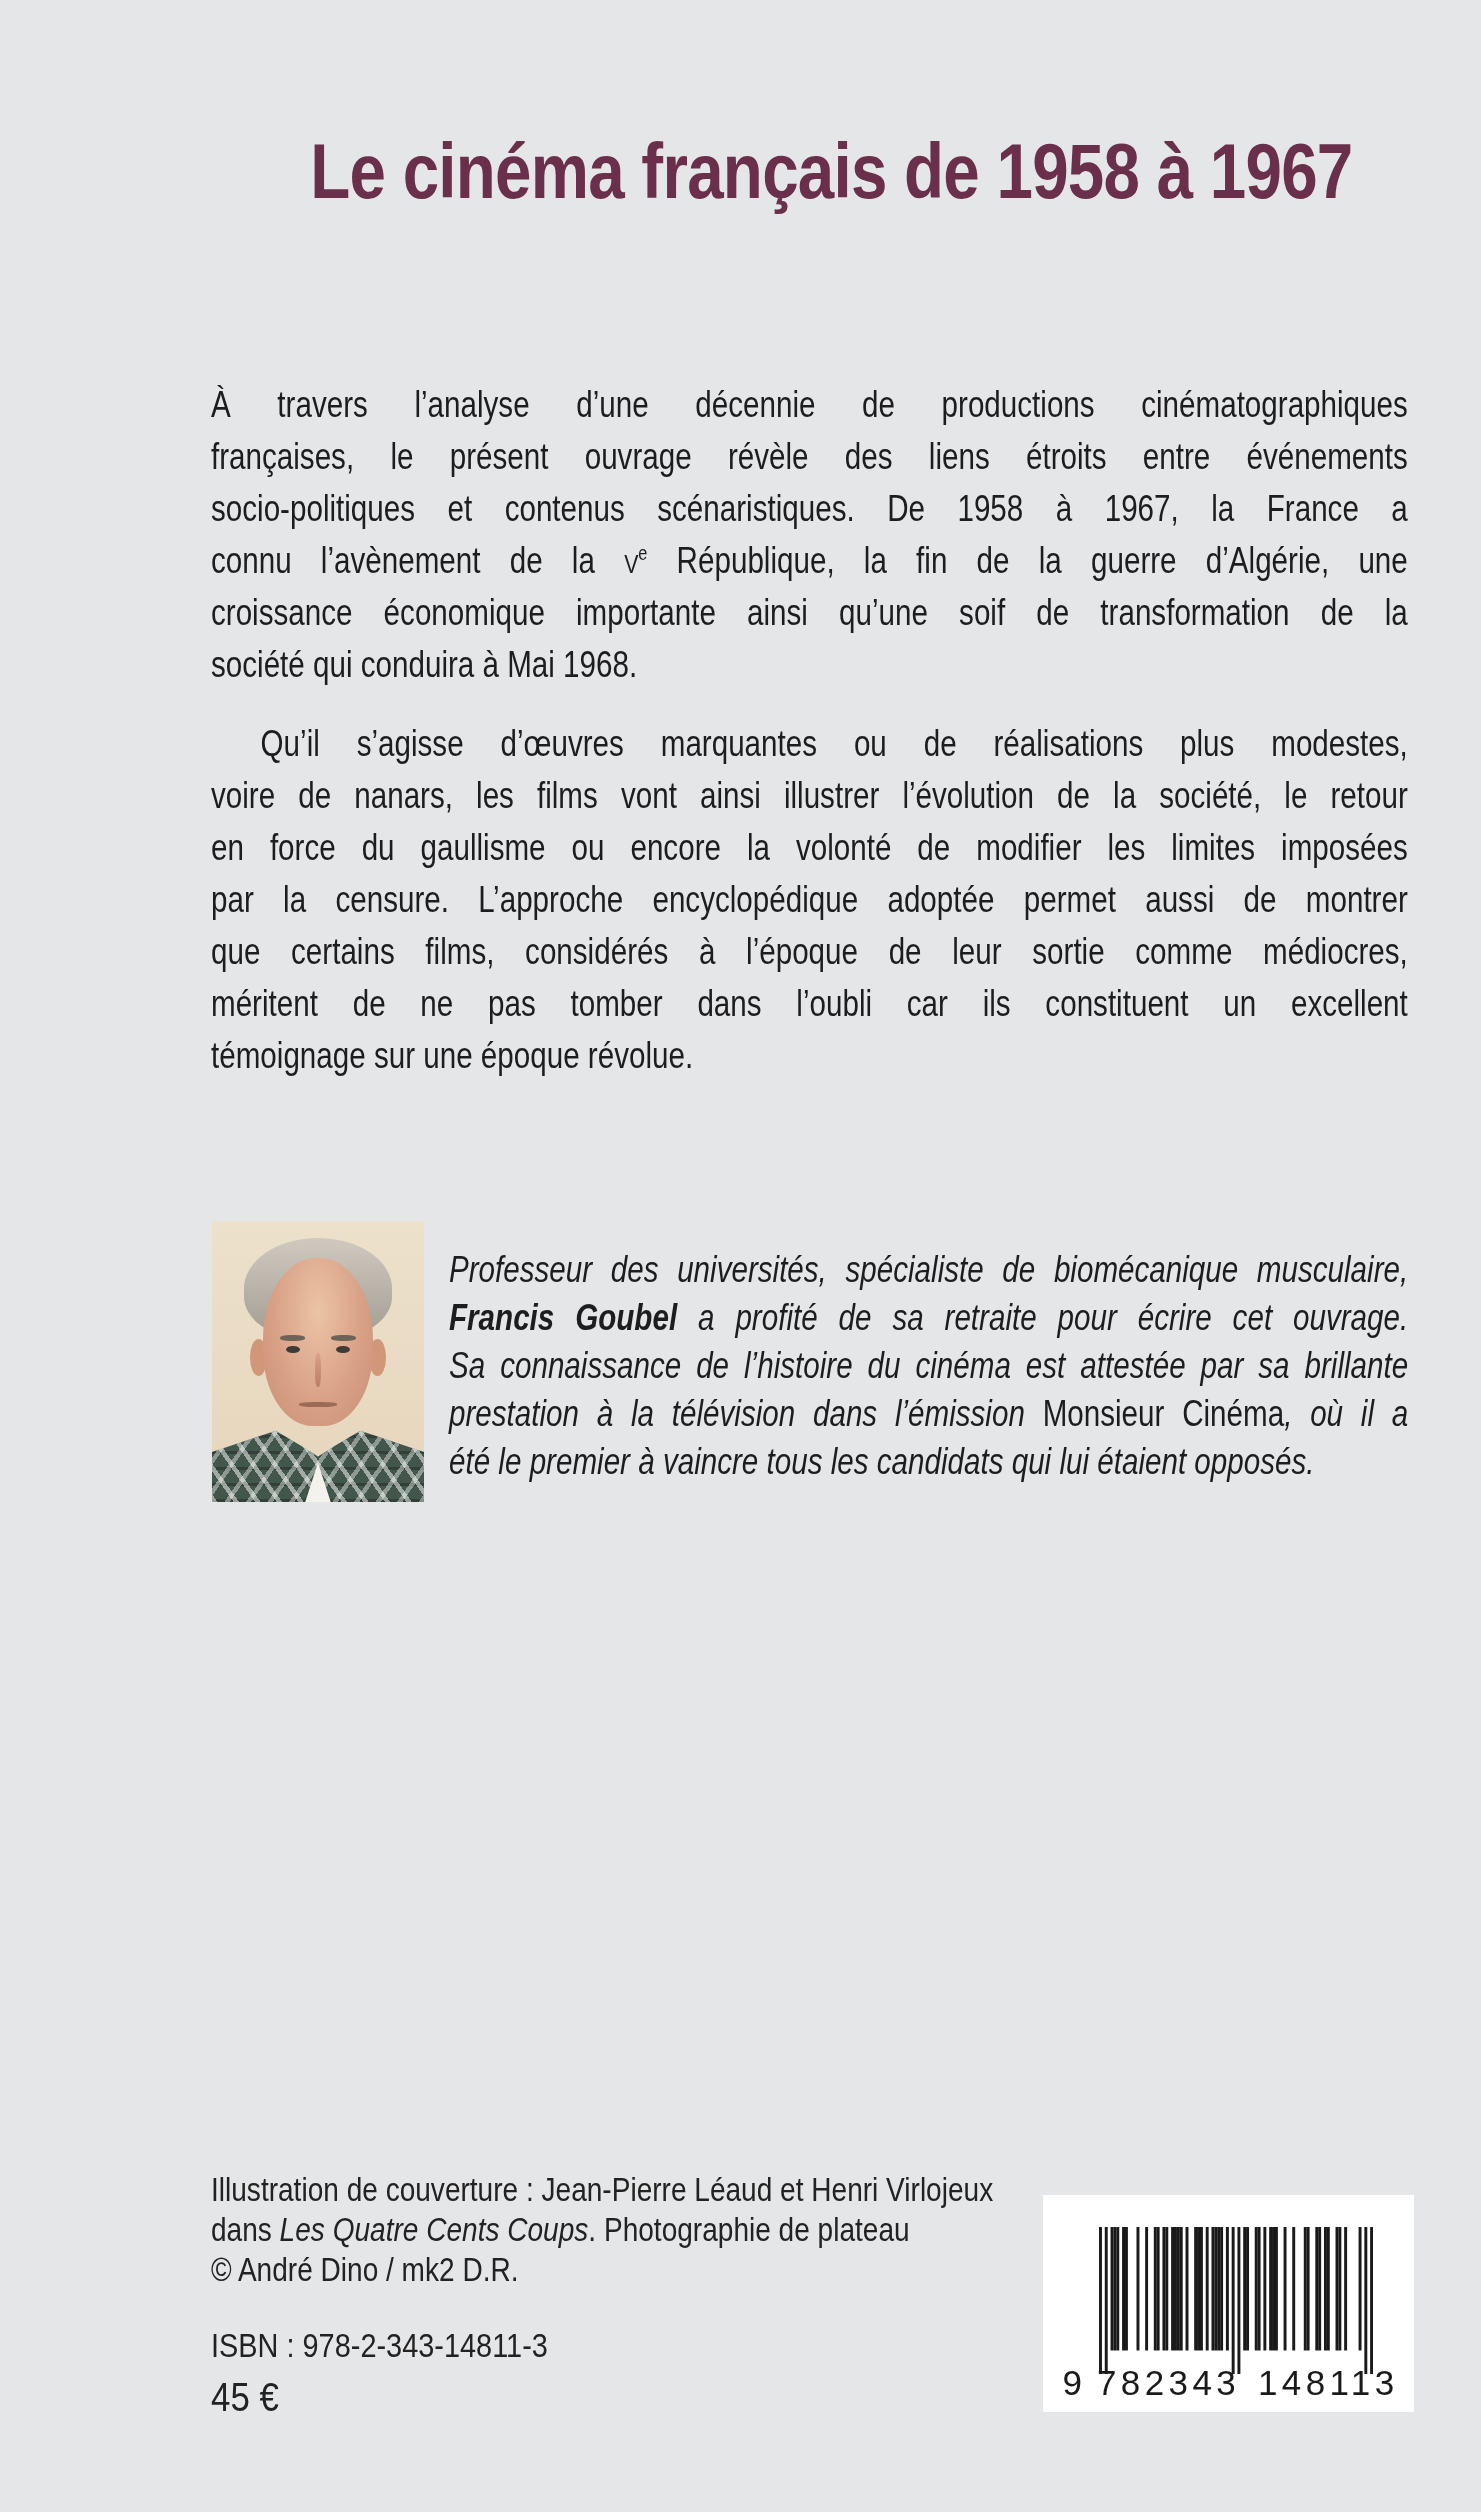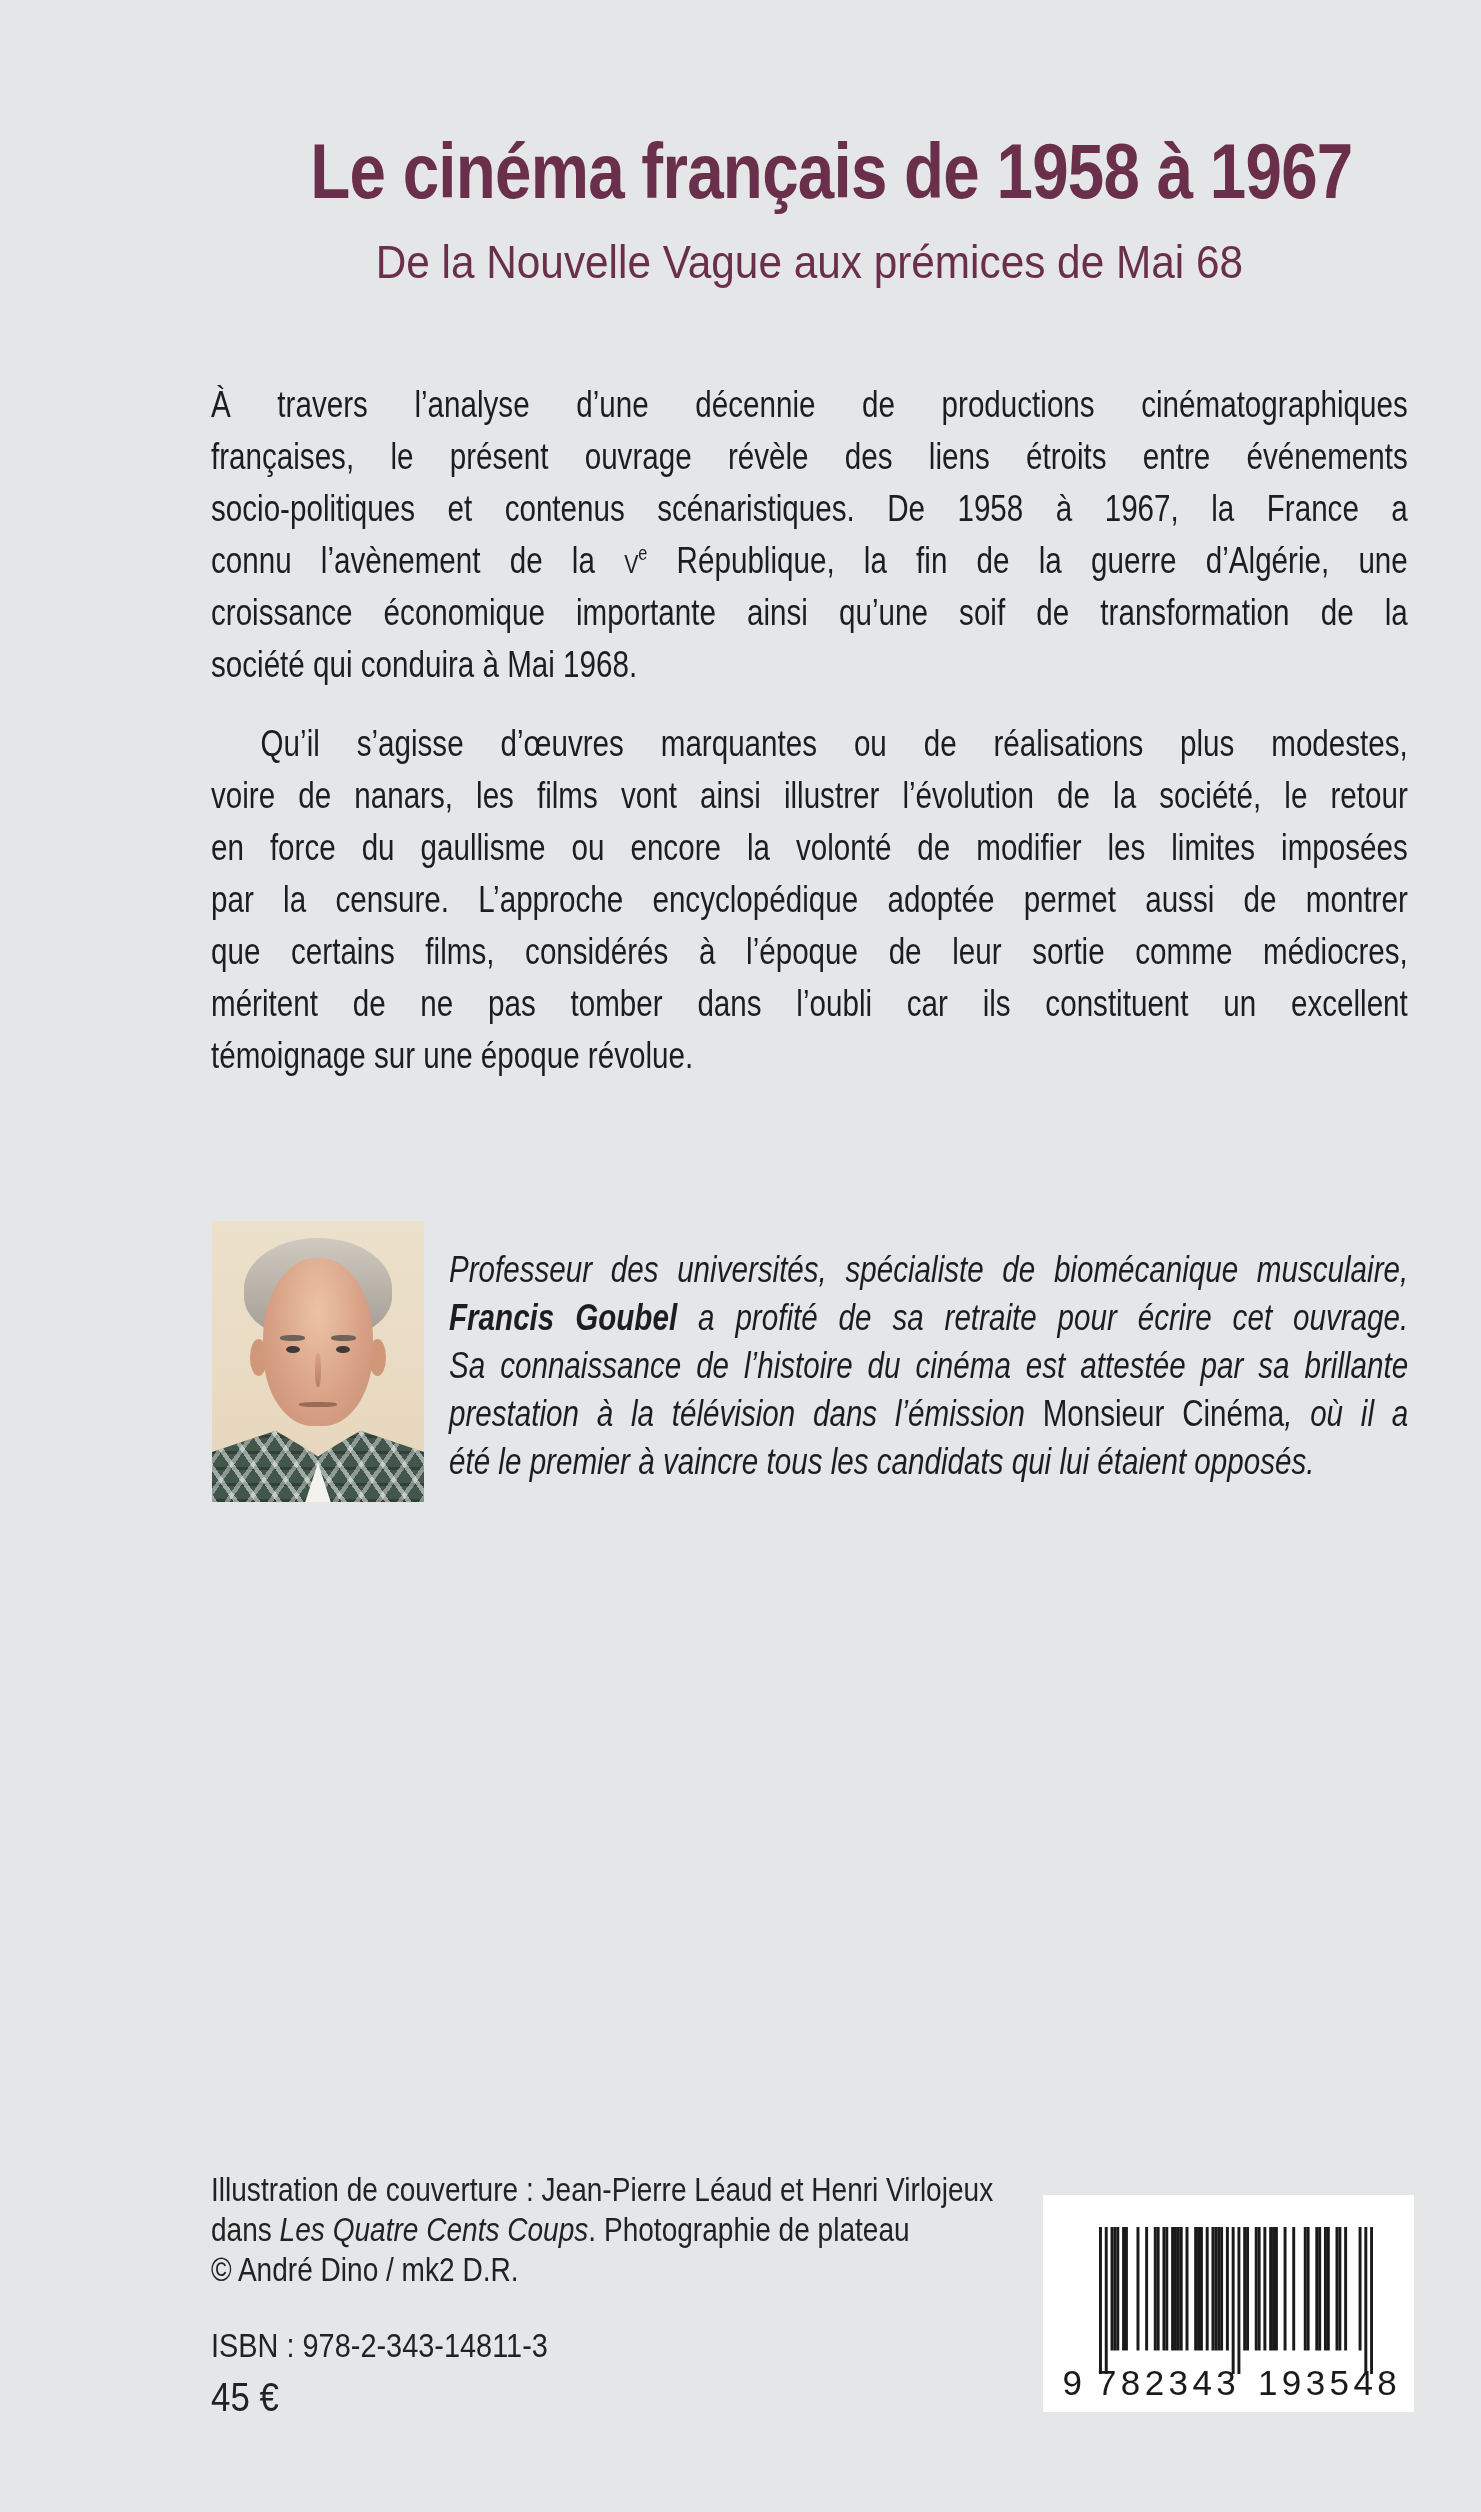--- a/index.html
+++ b/index.html
@@ -76,23 +76,20 @@
   .bc-g1{left:54px;letter-spacing:4.4px;}
   .bc-g2{left:215px;letter-spacing:4.4px;}
 </style>
 </head>
 <body>
 
 <div class="cover">
 
   <div class="title-wrap">
     <span class="title-inner">Le cinéma français de 1958 à 1967</span>
-  </div>
-  <div class="subtitle-wrap">
-    <span class="subtitle-inner">De la Nouvelle Vague aux prémices de Mai 68</span>
   </div>
 
   <div class="para para1">
     <div class="jline">À travers l’analyse d’une décennie de productions cinématographiques</div>
     <div class="jline">françaises, le présent ouvrage révèle des liens étroits entre événements</div>
     <div class="jline">socio-politiques et contenus scénaristiques. De 1958 à 1967, la France a</div>
     <div class="jline"><span>connu l’avènement de la </span><span class="vcap">V</span><sup class="vsup">e</sup><span> République, la fin de la guerre d’Algérie, une</span></div>
     <div class="jline">croissance économique importante ainsi qu’une soif de transformation de la</div>
     <div class="jline last">société qui conduira à Mai 1968.</div>
   </div>
@@ -188,17 +185,17 @@
         <rect x="79" y="0" width="1.02" height="42" fill="#1a1a1a"></rect>
         <rect x="82" y="0" width="1.02" height="42" fill="#1a1a1a"></rect>
         <rect x="83" y="0" width="1.02" height="42" fill="#1a1a1a"></rect>
         <rect x="85" y="0" width="1.02" height="42" fill="#1a1a1a"></rect>
         <rect x="90" y="0" width="1.02" height="42" fill="#1a1a1a"></rect>
         <rect x="92" y="0" width="1.02" height="50" fill="#1a1a1a"></rect>
         <rect x="94" y="0" width="1.02" height="50" fill="#1a1a1a"></rect>
       </svg>
     <div class="bc-digits bc-first">9</div>
     <div class="bc-digits bc-g1">782343</div>
-    <div class="bc-digits bc-g2">193548</div>
+    <div class="bc-digits bc-g2">148113</div>
   </div>
 
 </div>
 
 
 </body></html>

